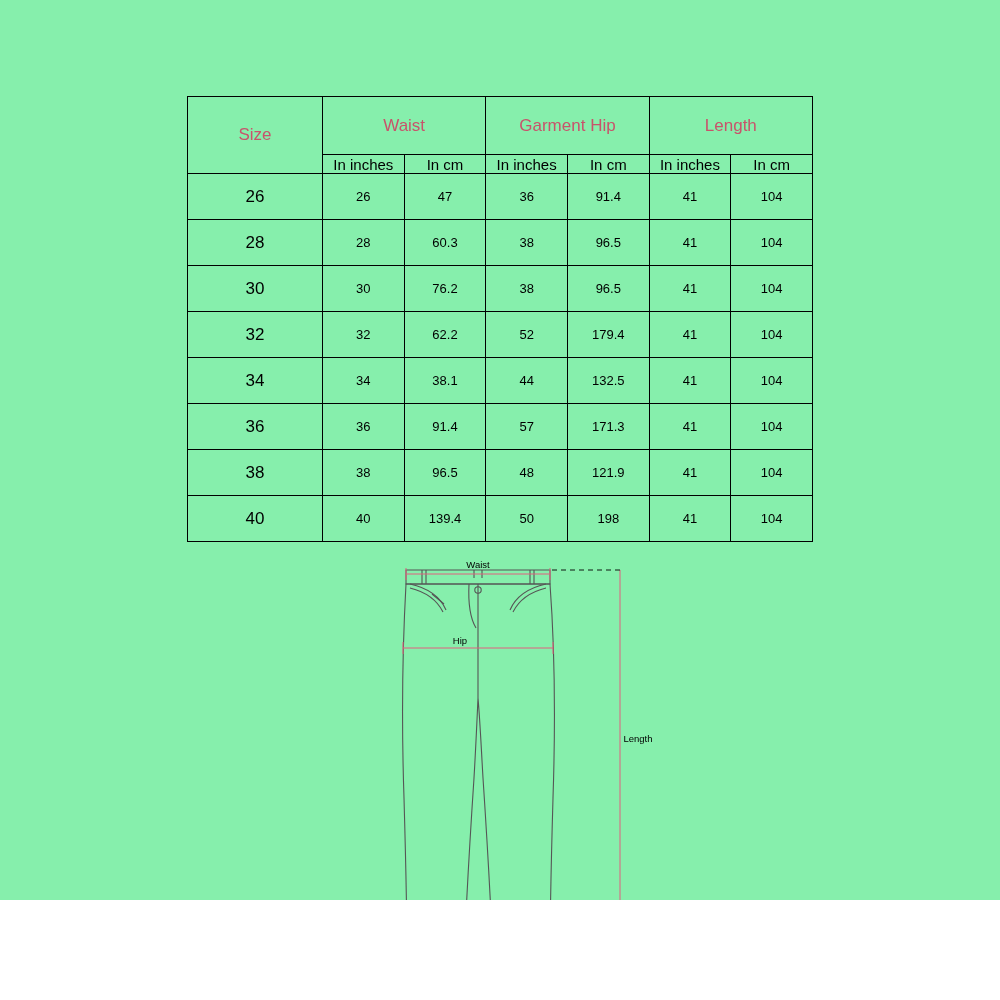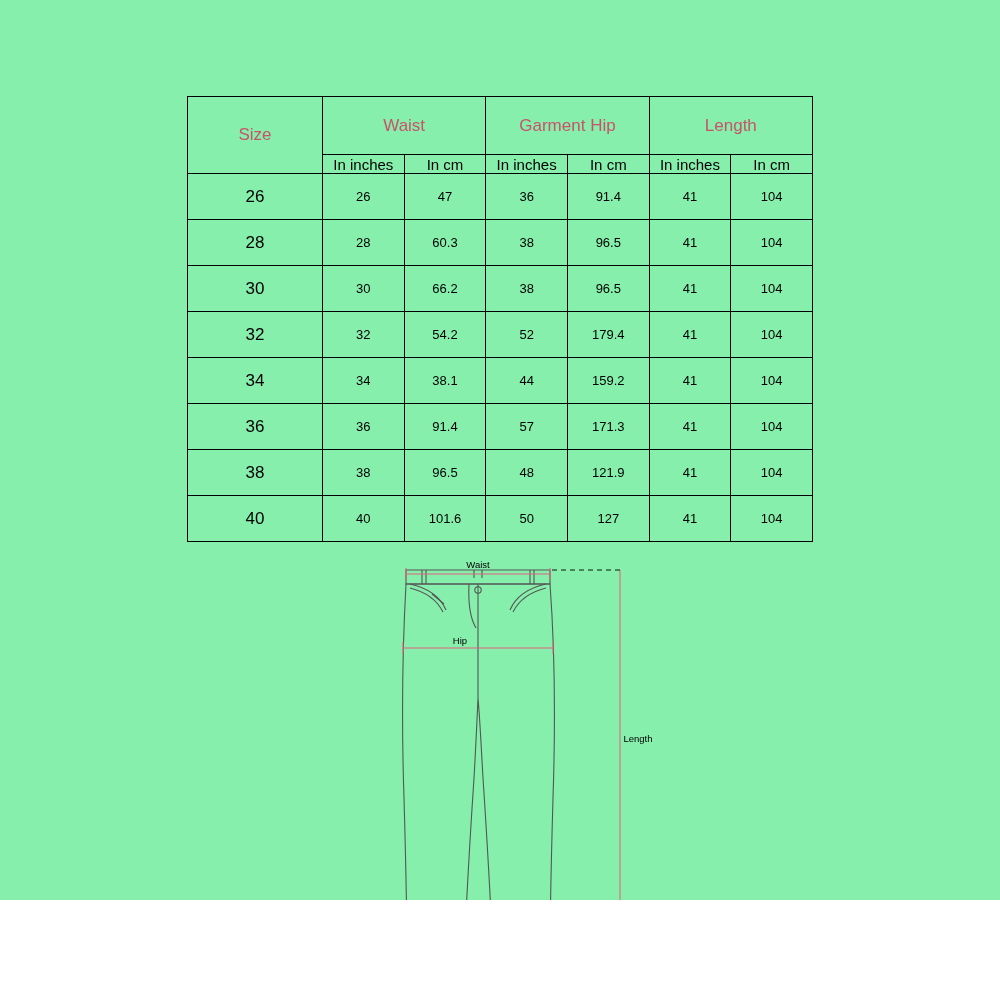--- a/index.html
+++ b/index.html
@@ -117,41 +117,41 @@
           <td class="val-cell">28</td>
           <td class="val-cell">60.3</td>
           <td class="val-cell">38</td>
           <td class="val-cell">96.5</td>
           <td class="val-cell">41</td>
           <td class="val-cell">104</td>
         </tr>
         <tr>
           <td class="size-cell">30</td>
           <td class="val-cell">30</td>
-          <td class="val-cell">66.2</td>
+          <td class="val-cell">76.2</td>
           <td class="val-cell">38</td>
           <td class="val-cell">96.5</td>
           <td class="val-cell">41</td>
           <td class="val-cell">104</td>
         </tr>
         <tr>
           <td class="size-cell">32</td>
           <td class="val-cell">32</td>
-          <td class="val-cell">54.2</td>
+          <td class="val-cell">62.2</td>
           <td class="val-cell">52</td>
           <td class="val-cell">179.4</td>
           <td class="val-cell">41</td>
           <td class="val-cell">104</td>
         </tr>
         <tr>
           <td class="size-cell">34</td>
           <td class="val-cell">34</td>
           <td class="val-cell">38.1</td>
           <td class="val-cell">44</td>
-          <td class="val-cell">159.2</td>
+          <td class="val-cell">132.5</td>
           <td class="val-cell">41</td>
           <td class="val-cell">104</td>
         </tr>
         <tr>
           <td class="size-cell">36</td>
           <td class="val-cell">36</td>
           <td class="val-cell">91.4</td>
           <td class="val-cell">57</td>
           <td class="val-cell">171.3</td>
           <td class="val-cell">41</td>
@@ -162,23 +162,23 @@
           <td class="val-cell">38</td>
           <td class="val-cell">96.5</td>
           <td class="val-cell">48</td>
           <td class="val-cell">121.9</td>
           <td class="val-cell">41</td>
           <td class="val-cell">104</td>
         </tr>
         <tr>
           <td class="size-cell">40</td>
           <td class="val-cell">40</td>
-          <td class="val-cell">101.6</td>
+          <td class="val-cell">139.4</td>
           <td class="val-cell">50</td>
-          <td class="val-cell">127</td>
+          <td class="val-cell">198</td>
           <td class="val-cell">41</td>
           <td class="val-cell">104</td>
         </tr>
       </tbody>
     </table>
   </div>
 
   <div class="draw-wrap">
     <svg width="300" height="430" viewBox="0 0 300 430" xmlns="http://www.w3.org/2000/svg">
       <g fill="none" stroke="#555555" stroke-width="1.1">

